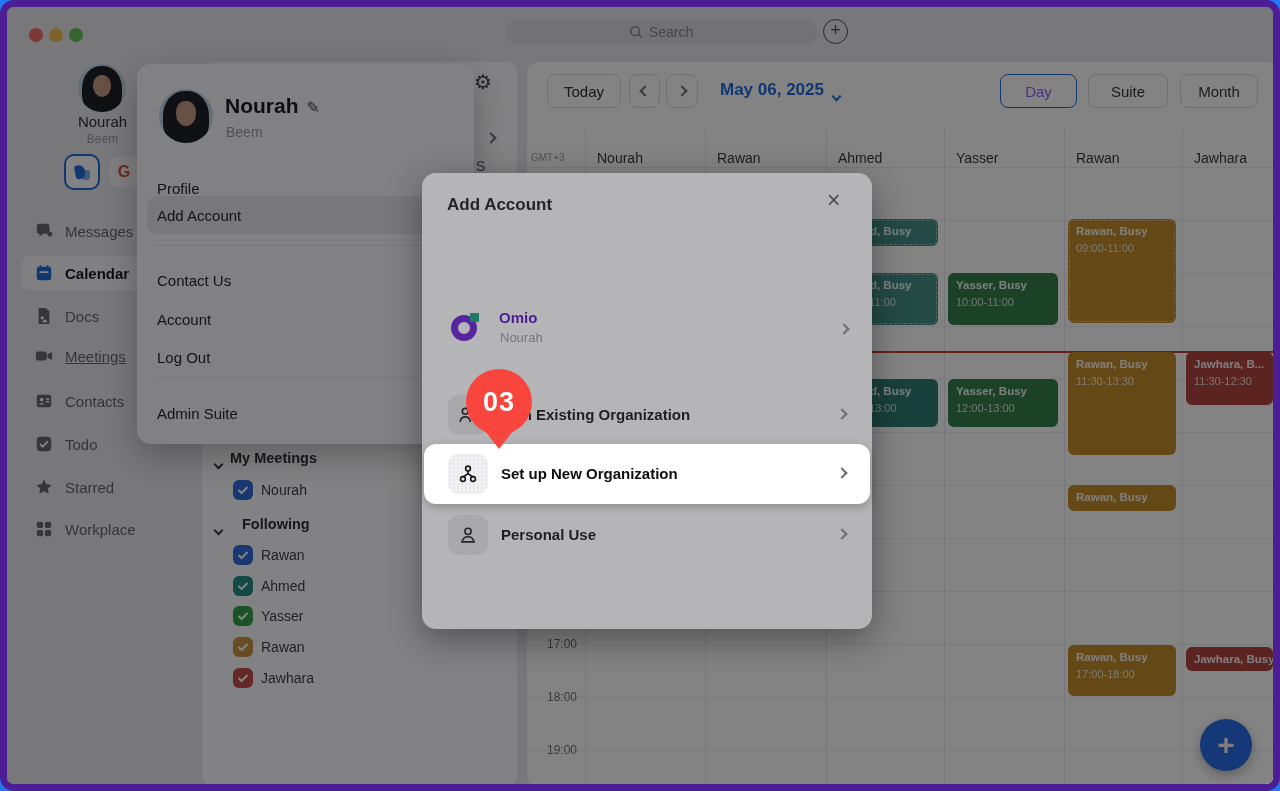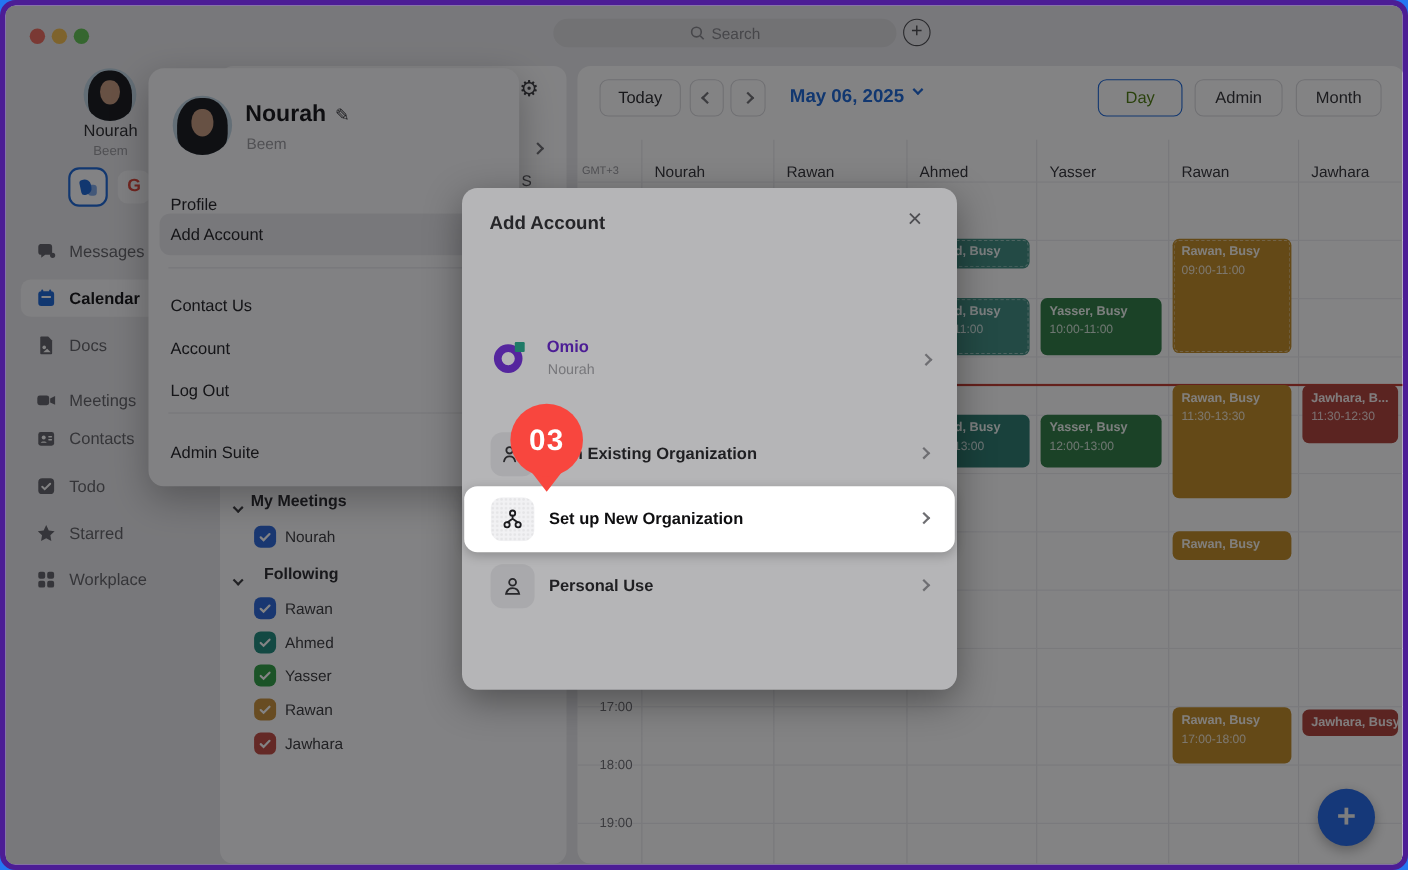--- a/index.html
+++ b/index.html
@@ -1,17 +1,17 @@
 <!DOCTYPE html>
 <html><head>
 <meta charset="utf-8">
 <style>
   * { margin:0; padding:0; box-sizing:border-box; }
   html,body { width:1280px; height:791px; background:#2476F2; font-family:"Liberation Sans",sans-serif; overflow:hidden; }
-  .frame { position:absolute; inset:0; border:5px solid #4c1d95; border-radius:14px; background:#E9E9EC; overflow:hidden; }
+  .frame { position:absolute; inset:0; border:7px solid #4c1d95; border-radius:14px; background:#E9E9EC; overflow:hidden; }
 
   
   .titlebar { position:absolute; left:0; top:0; width:100%; height:47px; }
   .tl { position:absolute; top:21px; width:14px; height:14px; border-radius:50%; }
   .tl.red{ left:22px; background:#EC6A5E; } .tl.yel{ left:42px; background:#F5BF4F; } .tl.grn{ left:62px; background:#62C554; }
   .search { position:absolute; left:498px; top:12px; width:312px; height:26px; border-radius:13px; background:#DCDCDF; display:flex; align-items:center; justify-content:center; gap:6px; color:#86868B; font-size:14px; }
   .topbar-add { position:absolute; left:816px; top:12px; width:25px; height:25px; border-radius:50%; border:1.6px solid #4A4A4F; color:#4A4A4F; font-size:18px; line-height:21px; text-align:center; }
 
   
   .sidebar { position:absolute; left:8px; top:8px; width:187px; height:775px; }
@@ -36,24 +36,24 @@
   .sec-chev { position:absolute; left:13px; }
   .cbrow-label { position:absolute; font-size:14px; color:#3A3A3E; }
   .cbx { position:absolute; left:31px; width:20px; height:20px; border-radius:6px; display:flex; align-items:center; justify-content:center; }
   .cbx.dotted { background-image:radial-gradient(rgba(255,255,255,.4) 1px, transparent 1.4px); background-size:4px 4px; }
   .chev { display:inline-block; width:8px; height:8px; border-top:2px solid #707075; border-right:2px solid #707075; }
   .chev.r { transform:rotate(45deg); } .chev.l { transform:rotate(-135deg); } .chev.d { transform:rotate(135deg); }
 
   
   .calendar { position:absolute; left:520px; top:55px; width:752px; height:725px; background:#FFFFFF; border-radius:12px; overflow:hidden; }
   .btn { position:absolute; top:12px; height:34px; background:#FFFFFF; border:1px solid #D8D8DC; border-radius:8px; font-size:15px; color:#28282C; display:flex; align-items:center; justify-content:center; }
-  .date-label { position:absolute; left:193px; top:18px; font-size:17px; font-weight:bold; color:#1B66D6; display:flex; align-items:flex-start; gap:9px; }
+  .date-label { position:absolute; left:193px; top:18px; font-size:17px; font-weight:bold; color:#1B66D6; display:flex; align-items:flex-end; gap:9px; }
   .date-label .chev { border-color:#1B66D6; width:7px; height:7px; }
   .seg { position:absolute; top:12px; height:34px; background:#FFF; border:1px solid #D8D8DC; border-radius:8px; font-size:15px; color:#303034; display:flex; align-items:center; justify-content:center; }
-  .seg.active { border:1.5px solid #1B66D6; color:#4d7c0f; }
+  .seg.active { border:1.5px solid #1B66D6; color:#8b5cf6; }
   .gmt { position:absolute; left:4px; top:90px; font-size:10px; color:#9A9A9F; }
   .col-name { position:absolute; top:88px; font-size:14px; color:#333338; }
   .vline { position:absolute; top:67px; bottom:0; width:1px; background:#E7E7EA; }
   .hline { position:absolute; left:0; right:0; height:1px; background:#ECECEF; }
   .tlabel { position:absolute; width:50px; text-align:right; font-size:12px; color:#6F6F74; margin-top:-7px; }
   .nowline { position:absolute; height:2px; background:#C03B2E; }
   .event { position:absolute; border-radius:6px; padding:4px 8px; color:rgba(255,255,255,.93); overflow:hidden; line-height:1.5; }
   .event .t1 { font-size:11.5px; font-weight:bold; white-space:nowrap; }
   .event .t2 { font-size:11px; opacity:.85; white-space:nowrap; }
   .event.hatched { background-image:radial-gradient(rgba(255,255,255,.25) 1px, transparent 1.4px); background-size:5px 5px; outline:1px dashed rgba(255,255,255,.45); outline-offset:-2px; }
@@ -149,21 +149,21 @@
         <div class="nav-item" style="top: 284px;">
           <span style="display: flex;">
             <svg width="18" height="18" viewBox="0 0 20 20">
               <path fill="#63636A" d="M5 1h7l4 4v13a1 1 0 01-1 1H5a1 1 0 01-1-1V2a1 1 0 011-1z"></path>
               <circle cx="8" cy="12" r="1.8" fill="#fff"></circle>
               <path d="M11 13.5l3.5 3.5H7z" fill="#fff"></path>
             </svg>
           </span>
           <span>Docs</span>
         </div>
-        <div class="nav-item" style="top: 334px;">
+        <div class="nav-item" style="top: 324px; text-decoration: underline;">
           <span style="display: flex;">
             <svg width="18" height="18" viewBox="0 0 20 20">
               <rect x="1" y="5" width="12" height="10" rx="2.5" fill="#63636A"></rect>
               <path d="M14 8l5-2.5v9L14 12z" fill="#63636A"></path>
             </svg>
           </span>
           <span>Meetings</span>
         </div>
         <div class="nav-item" style="top: 369px;">
           <span style="display: flex;">
@@ -263,21 +263,21 @@
       </div>
     <div class="btn" style="left:139px;width:32px;">
         <span class="chev r"></span>
       </div>
     <div class="date-label">
       <span>May 06, 2025</span>
       <span class="chev d"></span>
     </div>
     <div id="views">
         <div class="seg active" style="left: 473px; width: 77px;">Day</div>
-        <div class="seg" style="left: 561px; width: 80px;">Admin</div>
+        <div class="seg" style="left: 561px; width: 80px;">Suite</div>
         <div class="seg" style="left: 653px; width: 78px;">Month</div>
       </div>
     <div class="gmt">GMT+3</div>
     <div id="grid">
         <div class="vline" style="left: 58px;"></div>
         <div class="col-name" style="left: 70px;">Nourah</div>
         <div class="vline" style="left: 178px;"></div>
         <div class="col-name" style="left: 190px;">Rawan</div>
         <div class="vline" style="left: 299px;"></div>
         <div class="col-name" style="left: 311px;">Ahmed</div>

